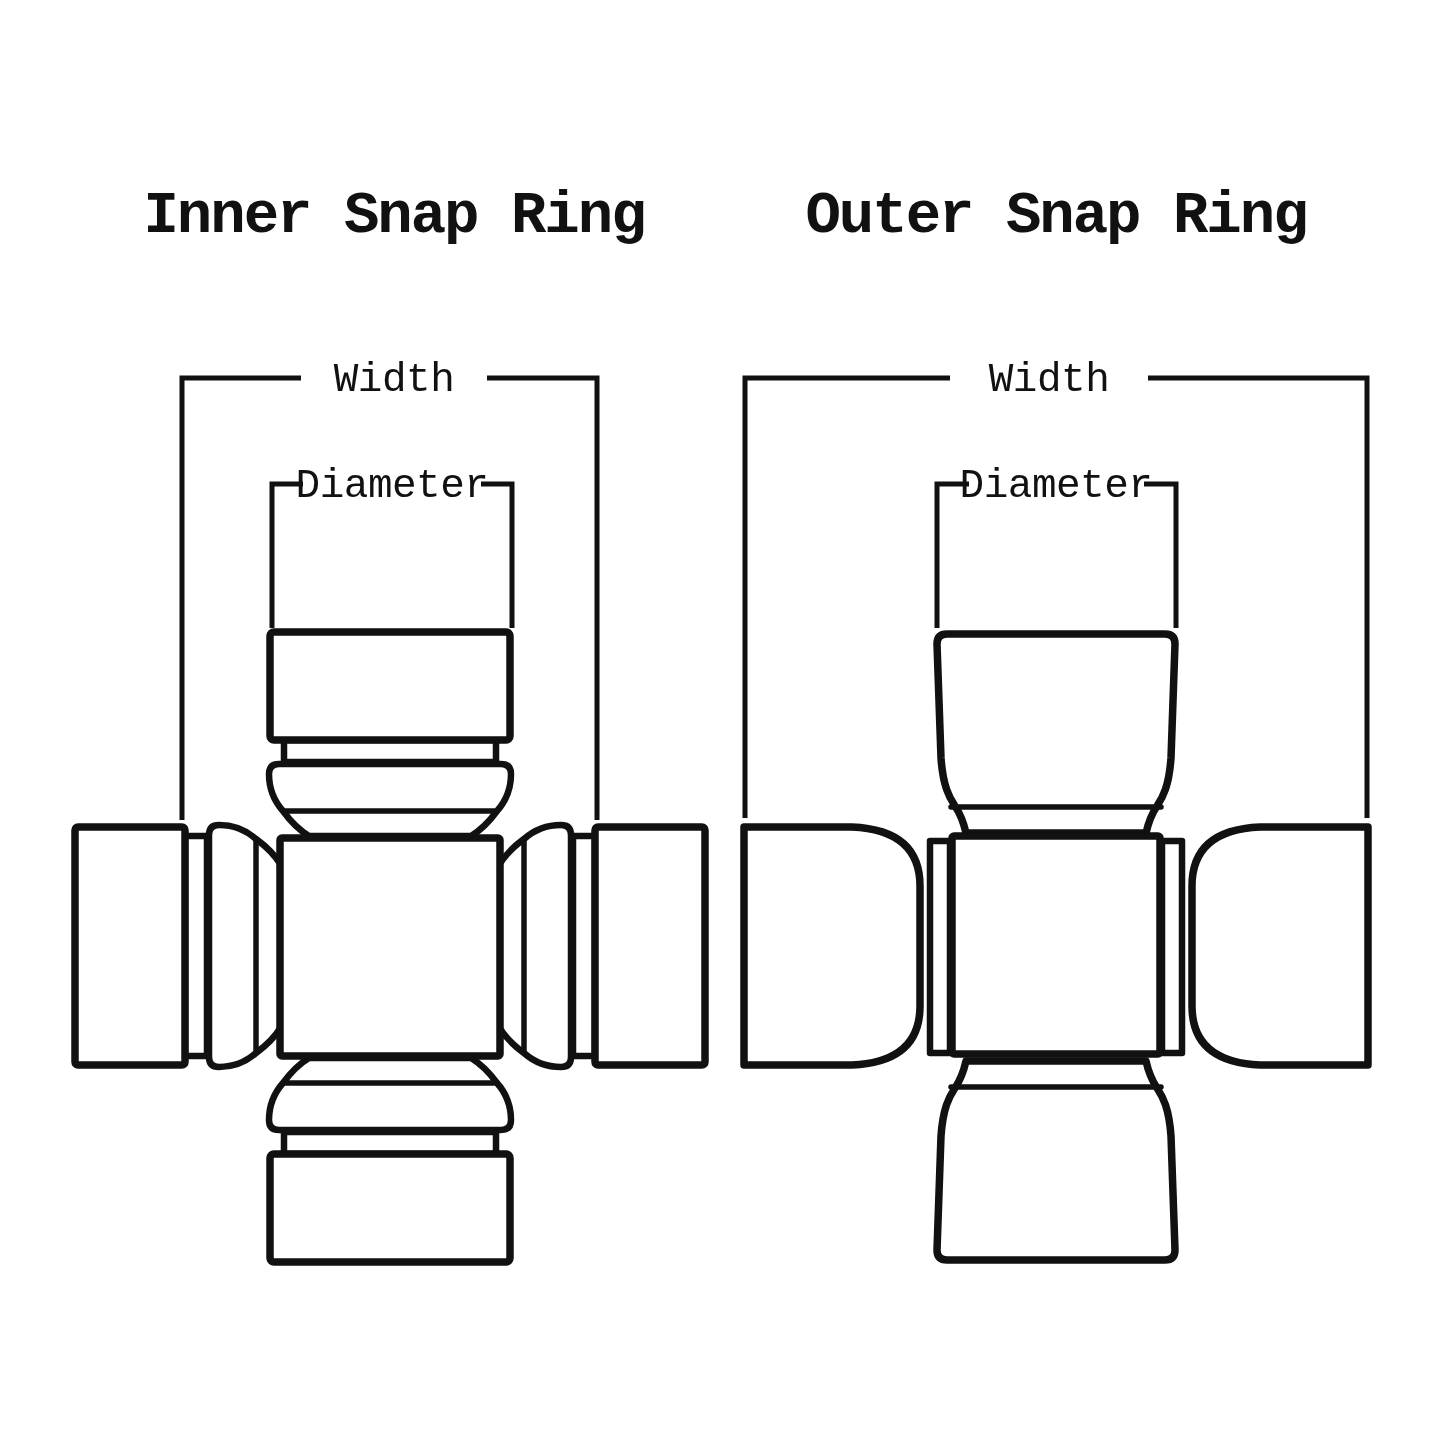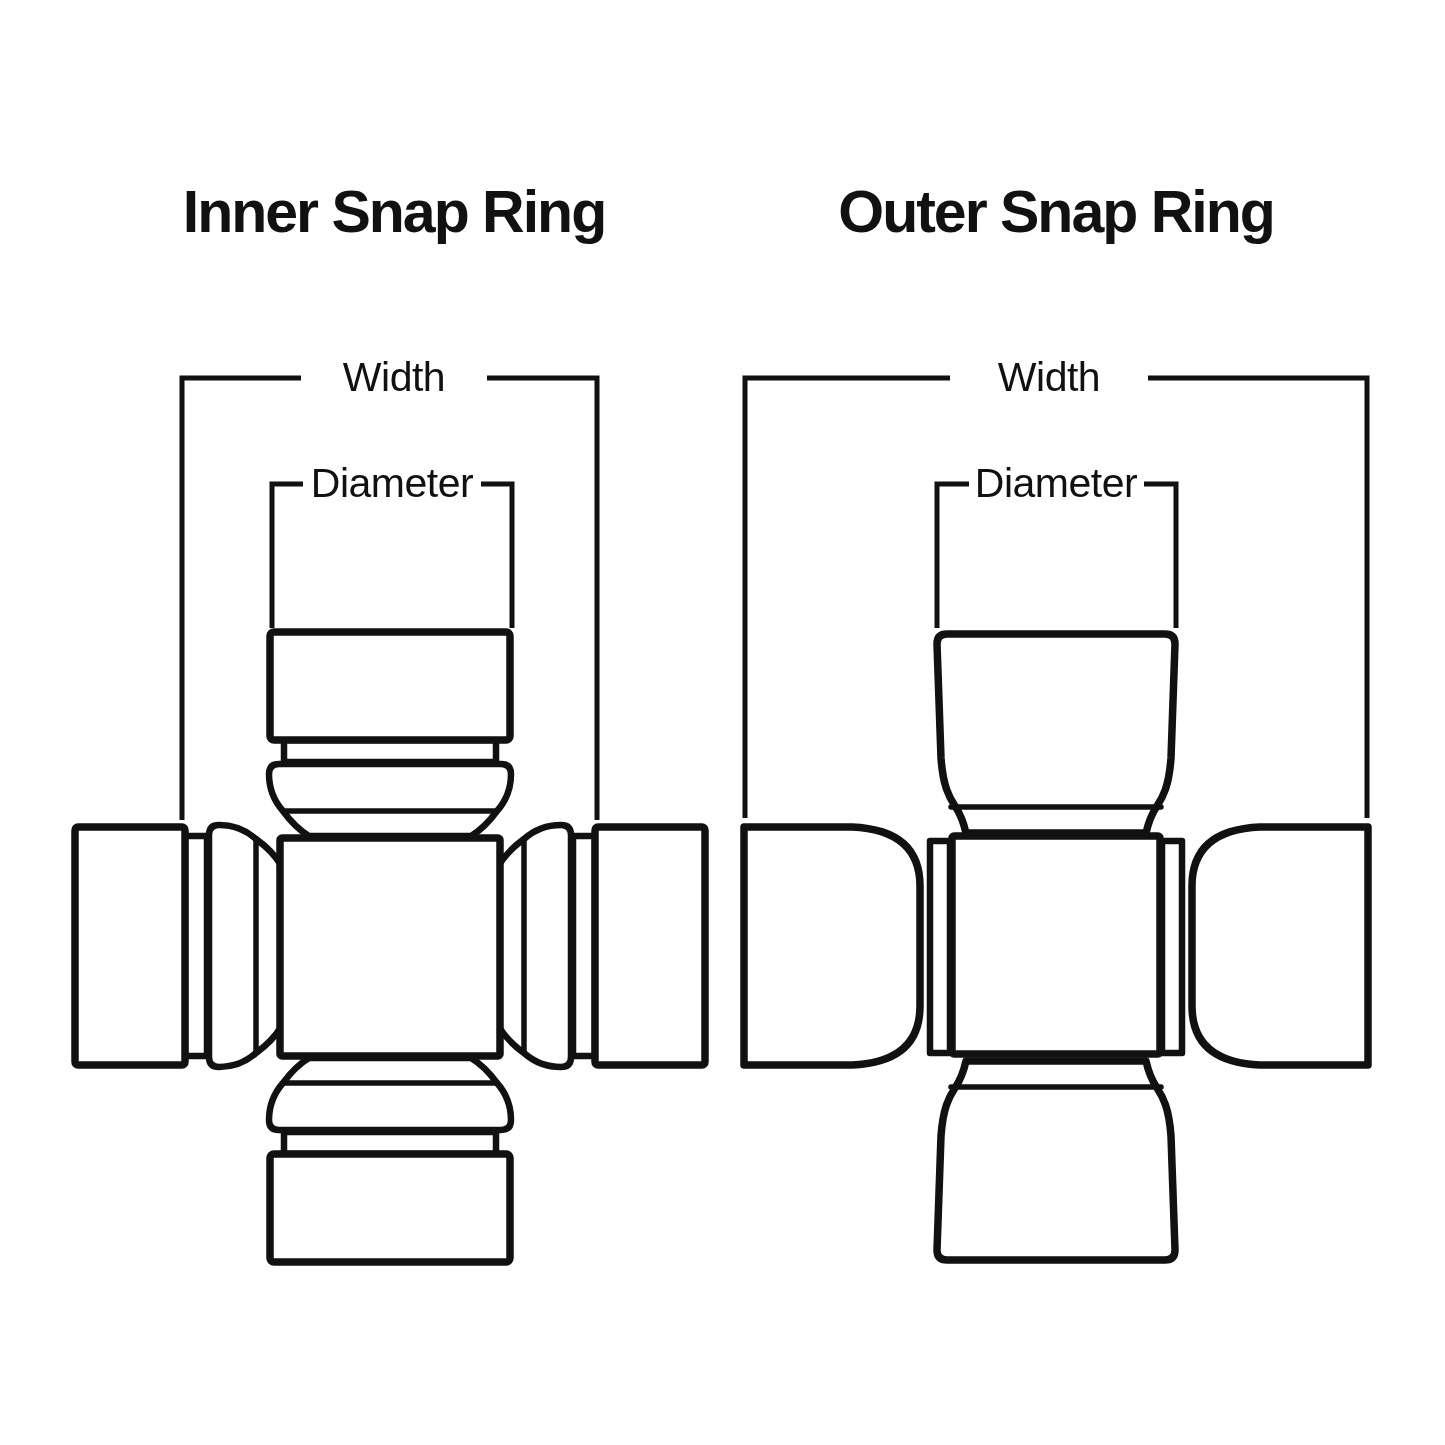--- a/index.html
+++ b/index.html
@@ -1,20 +1,20 @@
 <!DOCTYPE html>
 <html style="--ink: #111111; --paper: #ffffff;"><head>
 <meta charset="utf-8">
 <style>
   :root { --ink:#111111; --paper:#ffffff; }
   html,body { margin:0; padding:0; background:var(--paper); }
   .stage {
     position:relative; width:1445px; height:1445px;
     background:var(--paper); overflow:hidden;
-    font-family:Liberation Sans, sans-serif;
+    font-family:Liberation Mono, monospace;
   }
   svg { display:block; width:1445px; height:1445px; }
   .shape  { fill:var(--paper); stroke:var(--ink); stroke-width:6.5;
             stroke-linejoin:round; stroke-linecap:round; }
   .heavy  { stroke-width:7.5; }
   .inner-line { fill:none; stroke:var(--ink); stroke-width:5.5; stroke-linecap:round; }
   .dim    { fill:none; stroke:var(--ink); stroke-width:5; stroke-linejoin:miter; stroke-linecap:butt; }
   .title-text { font-size:59px; font-weight:600; letter-spacing:-2px; fill:var(--ink); }
   .dim-text   { font-size:41px; font-weight:400; letter-spacing:-0.5px; fill:var(--ink); }
   text { text-anchor:middle; }

